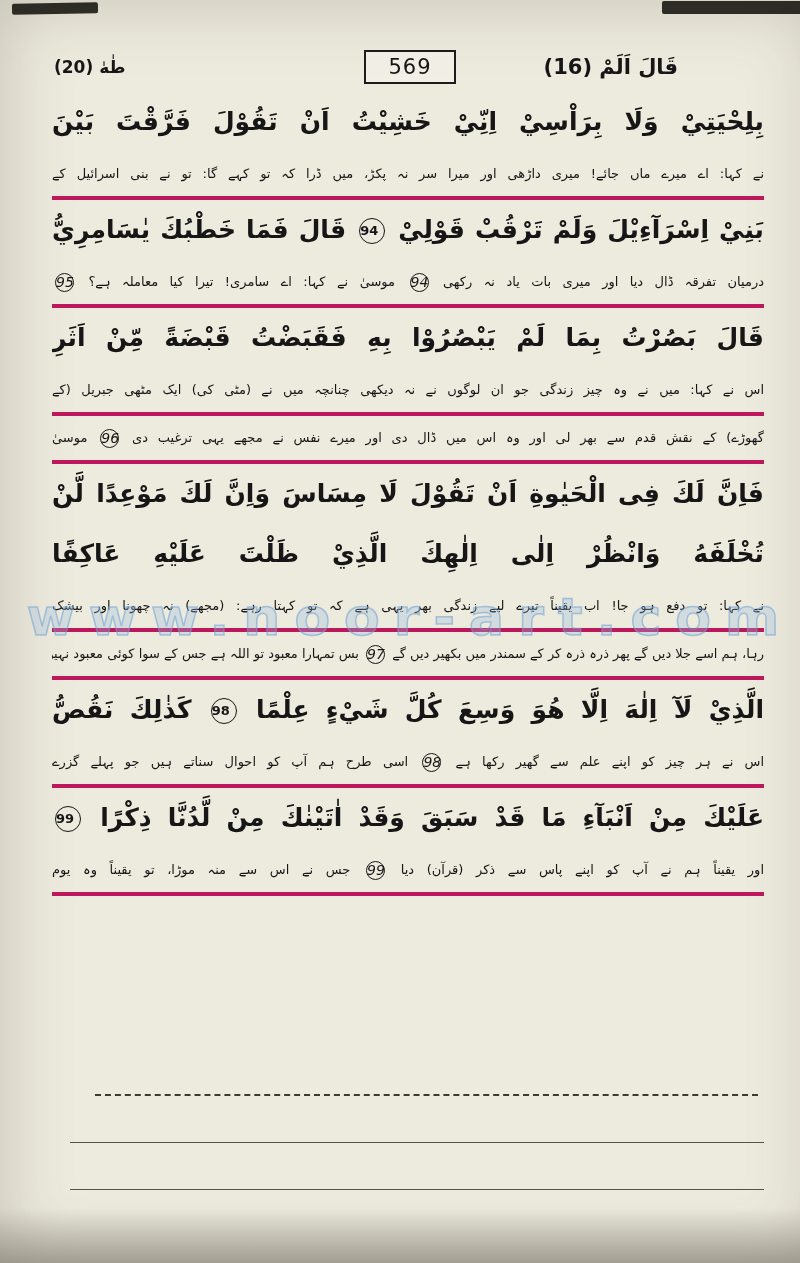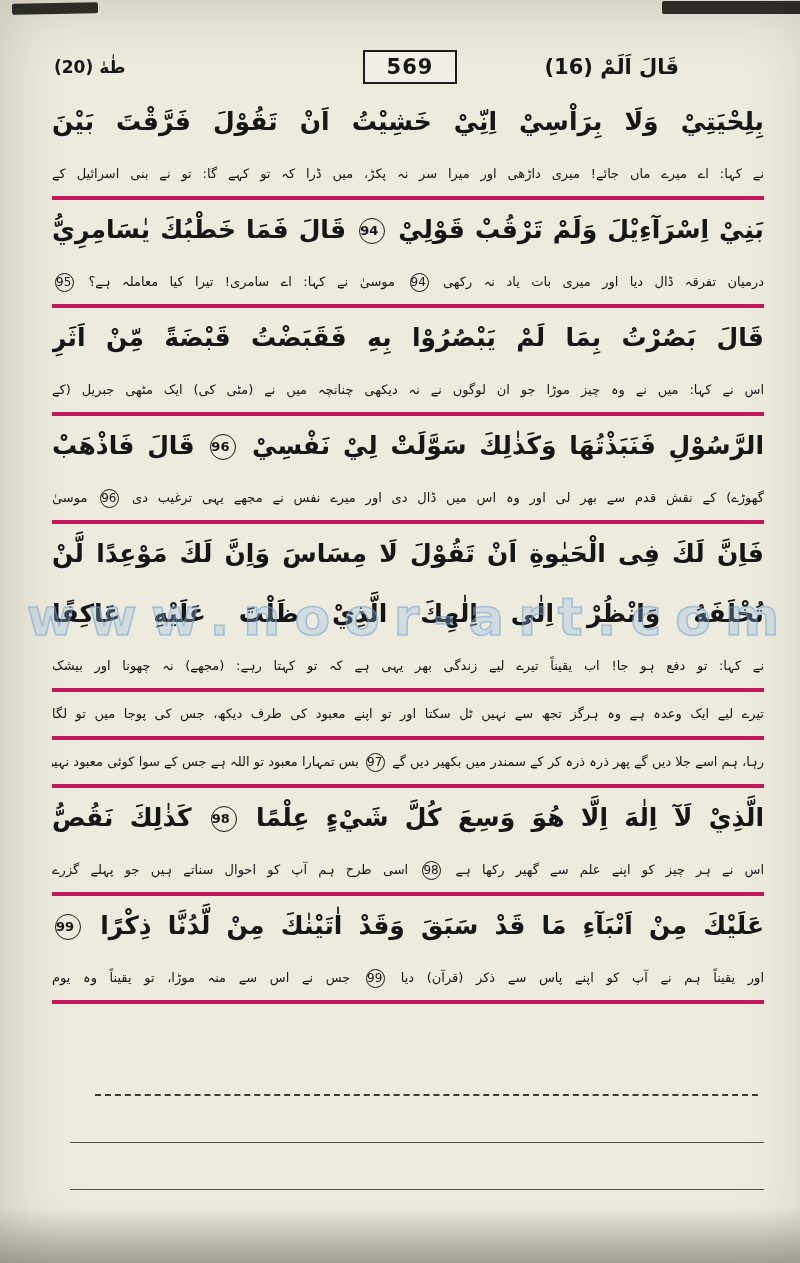--- a/index.html
+++ b/index.html
@@ -23,41 +23,41 @@
 
   
   .header {
     position:absolute; top:46px; left:54px; right:54px; height:42px;
     display:flex; align-items:center; justify-content:space-between;
   }
   .h-left  { flex:1; text-align:left;  font-size:17px; font-weight:bold; direction:rtl; }
   .h-right { flex:1; text-align:center; font-size:21px; font-weight:bold; direction:rtl; }
   .h-box {
     border:2px solid #1c1c1c; padding:3px 22px;
-    font-size:21px; font-weight:bold; letter-spacing:1px;
+    font-size:21px; font-weight:normal; letter-spacing:1px;
     background:rgba(255,255,255,0.25);
   }
 
   
   .content { position:absolute; top:92px; left:52px; right:56px; z-index:2; }
   .line {
     direction:rtl;
     white-space:nowrap; overflow:hidden;
     text-align:justify; text-align-last:justify;
   }
   .arabic { font-size:25px; font-weight:700; line-height:60px; }
   .urdu   { font-size:13px; font-weight:400; line-height:44px; border-bottom:4px solid #be185d; }
 
   .vnum {
     display:inline-block; direction:ltr;
     border:1.5px solid #161616; border-radius:50%;
     text-align:center; vertical-align:middle; margin:10px 3px;
   }
   .arabic .vnum { width:24px; height:24px; line-height:24px; font-size:13px; font-weight:bold; }
-  .urdu .vnum   { width:17px; height:17px; line-height:17px; font-size:12px; font-weight:normal; }
+  .urdu .vnum   { width:17px; height:17px; line-height:17px; font-size:14px; font-weight:normal;font-style:italic; }
 
   
   .watermark {
     position:absolute; top:582px; left:0; right:0; z-index:6;
     text-align:center; direction:ltr;
     font-size:52px; font-weight:bold; letter-spacing:14px; line-height:70px;
     color:rgba(150,190,225,0.30);
     -webkit-text-stroke:1.5px rgba(110,160,210,0.55);
     pointer-events:none;
   }
@@ -96,27 +96,25 @@
     </div>
     <div class="h-right">قَالَ اَلَمْ (16)</div>
   </div>
 
   <div class="content">
       <div class="line arabic">بِلِحْيَتِيْ وَلَا بِرَاْسِيْ اِنِّيْ خَشِيْتُ اَنْ تَقُوْلَ فَرَّقْتَ بَيْنَ</div>
       <div class="line urdu">نے کہا: اے میرے ماں جائے! میری داڑھی اور میرا سر نہ پکڑ، میں ڈرا کہ تو کہے گا: تو نے بنی اسرائیل کے</div>
       <div class="line arabic">بَنِيْ اِسْرَآءِيْلَ وَلَمْ تَرْقُبْ قَوْلِيْ <span class="vnum">94</span> قَالَ فَمَا خَطْبُكَ يٰسَامِرِيُّ </div>
       <div class="line urdu">درمیان تفرقہ ڈال دیا اور میری بات یاد نہ رکھی <span class="vnum">94</span> موسیٰ نے کہا: اے سامری! تیرا کیا معاملہ ہے؟ <span class="vnum">95</span></div>
       <div class="line arabic">قَالَ بَصُرْتُ بِمَا لَمْ يَبْصُرُوْا بِهِ فَقَبَضْتُ قَبْضَةً مِّنْ اَثَرِ</div>
-      <div class="line urdu">اس نے کہا: میں نے وہ چیز موڑا جو ان لوگوں نے نہ دیکھی چنانچہ میں نے (مٹی کی) ایک مٹھی جبریل (کے</div>
-      <div class="line arabic">الرَّسُوْلِ فَنَبَذْتُهَا وَكَذٰلِكَ سَوَّلَتْ لِيْ نَفْسِيْ <span class="vnum">96</span> قَالَ فَاذْهَبْ</div>
+      <div class="line urdu">اس نے کہا: میں نے وہ چیز زندگی جو ان لوگوں نے نہ دیکھی چنانچہ میں نے (مٹی کی) ایک مٹھی جبریل (کے</div>
       <div class="line urdu">گھوڑے) کے نقش قدم سے بھر لی اور وہ اس میں ڈال دی اور میرے نفس نے مجھے یہی ترغیب دی <span class="vnum">96</span> موسیٰ</div>
       <div class="line arabic">فَاِنَّ لَكَ فِى الْحَيٰوةِ اَنْ تَقُوْلَ لَا مِسَاسَ وَاِنَّ لَكَ مَوْعِدًا لَّنْ</div>
       <div class="line arabic">تُخْلَفَهُ وَانْظُرْ اِلٰى اِلٰهِكَ الَّذِيْ ظَلْتَ عَلَيْهِ عَاكِفًا</div>
       <div class="line urdu">نے کہا: تو دفع ہو جا! اب یقیناً تیرے لیے زندگی بھر یہی ہے کہ تو کہتا رہے: (مجھے) نہ چھونا اور بیشک</div>
-      <div class="line urdu">تیرے لیے ایک وعدہ ہے وہ ہرگز تجھ سے نہیں ٹل سکتا اور تو اپنے معبود کی طرف دیکھ، جس کی پوجا میں تو لگا</div>
       <div class="line urdu">رہا، ہم اسے جلا دیں گے پھر ذرہ ذرہ کر کے سمندر میں بکھیر دیں گے <span class="vnum">97</span> بس تمہارا معبود تو اللہ ہے جس کے سوا کوئی معبود نہیں</div>
       <div class="line arabic">الَّذِيْ لَآ اِلٰهَ اِلَّا هُوَ وَسِعَ كُلَّ شَيْءٍ عِلْمًا <span class="vnum">98</span> كَذٰلِكَ نَقُصُّ</div>
       <div class="line urdu">اس نے ہر چیز کو اپنے علم سے گھیر رکھا ہے <span class="vnum">98</span> اسی طرح ہم آپ کو احوال سناتے ہیں جو پہلے گزرے</div>
       <div class="line arabic">عَلَيْكَ مِنْ اَنْبَآءِ مَا قَدْ سَبَقَ وَقَدْ اٰتَيْنٰكَ مِنْ لَّدُنَّا ذِكْرًا <span class="vnum">99</span></div>
       <div class="line urdu">اور یقیناً ہم نے آپ کو اپنے پاس سے ذکر (قرآن) دیا <span class="vnum">99</span> جس نے اس سے منہ موڑا، تو یقیناً وہ یوم</div>
     </div>
 
   <div class="watermark">www.noor-art.com</div>
 
   <div class="rule dashed"></div>

